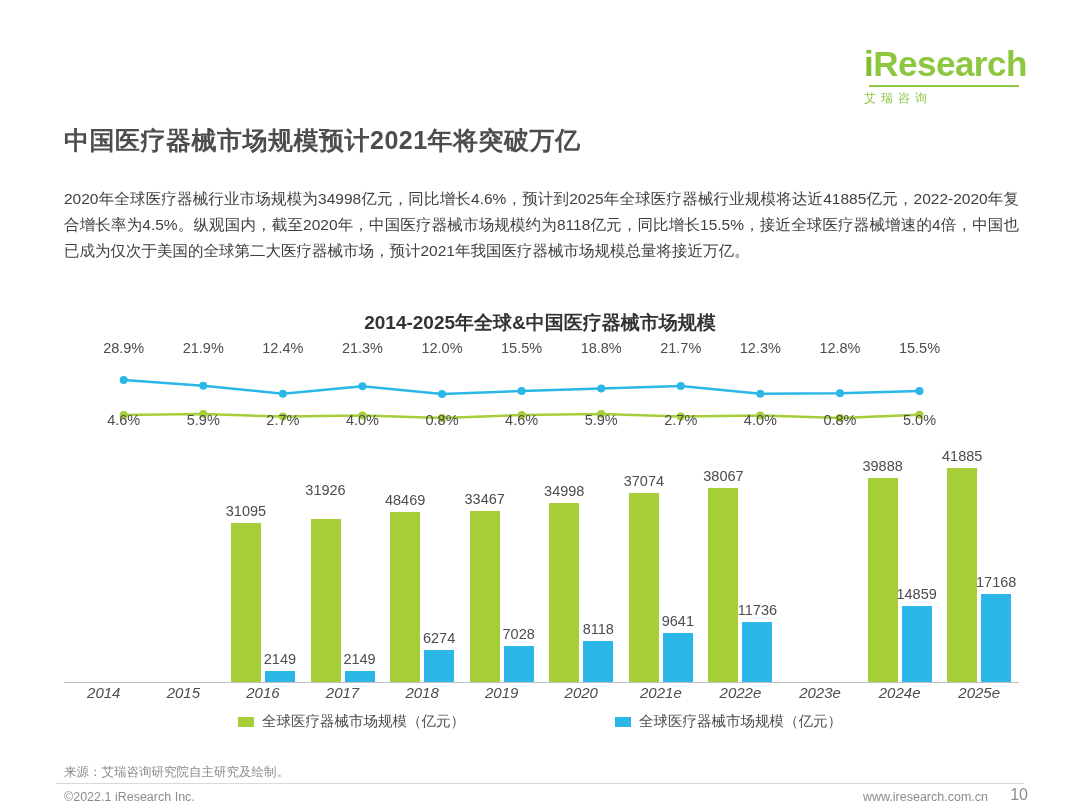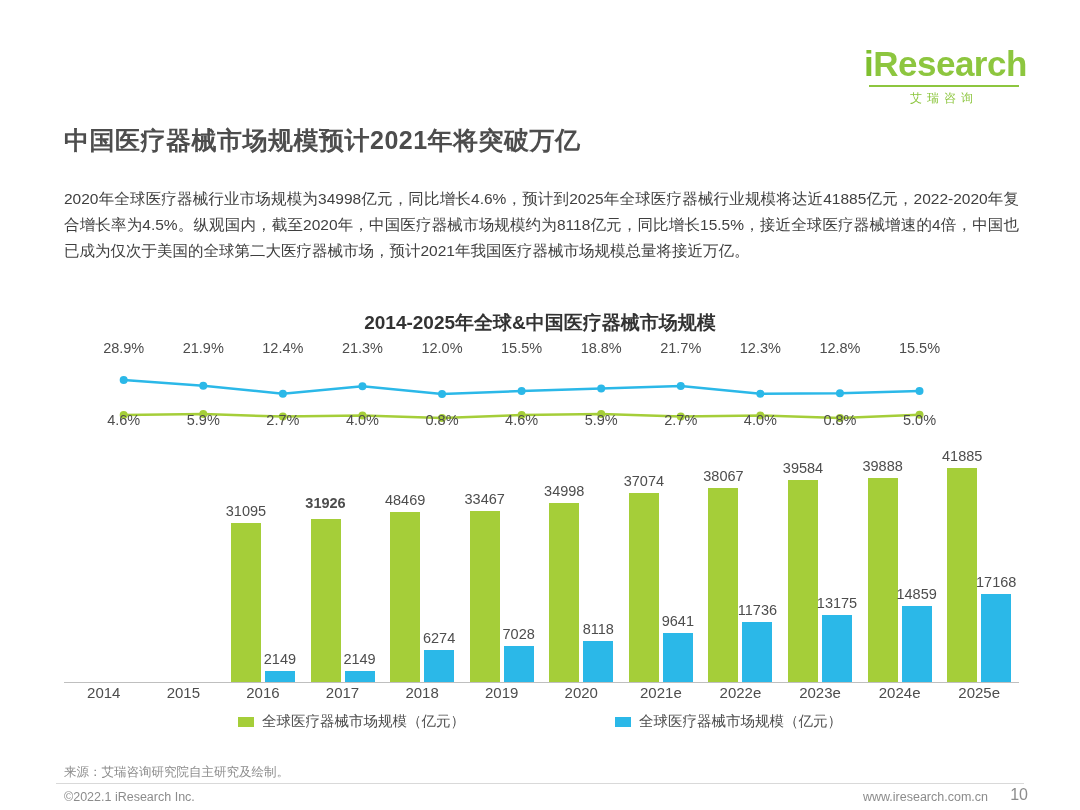--- a/index.html
+++ b/index.html
@@ -20,21 +20,21 @@
     height: 810px;
     box-sizing: border-box;
   }
 
   
   .logo {
     position: absolute;
     top: 46px;
     right: 56px;
     width: 160px;
-    text-align: center;
+    text-align: left;
   }
   .logo-main {
     font-size: 35px;
     font-weight: bold;
     color: #8dc63f;
     letter-spacing: -0.5px;
     line-height: 1;
   }
   .logo-main .i-letter {
     color: #7fbf2f;
@@ -171,20 +171,21 @@
     white-space: nowrap;
     transform: translateX(-50%);
   }
 
   .axis-labels {
     position: absolute;
     left: 0;
     top: 344px;
     width: 955px;
     height: 24px;
+    font-style: italic;
   }
   .axis-label {
     position: absolute;
     font-size: 15px;
     color: #4d4d4d;
     transform: translateX(-50%);
     white-space: nowrap;
   }
 
   
@@ -324,21 +325,21 @@
     <div class="plot" id="plot">
         <div class="group" style="left: 159.167px; width: 79.5833px;">
           <div class="bar global" style="width: 30px; height: 158.871px; left: 7.79167px;"></div>
           <div class="bar china" style="width: 30px; height: 10.9797px; left: 41.7917px;"></div>
           <div class="bar-label" style="left: 22.7917px; bottom: 162.871px;">31095</div>
           <div class="bar-label" style="left: 56.7917px; bottom: 14.9797px;">2149</div>
         </div>
         <div class="group" style="left: 238.75px; width: 79.5833px;">
           <div class="bar global" style="width: 30px; height: 163.117px; left: 7.79167px;"></div>
           <div class="bar china" style="width: 30px; height: 10.9797px; left: 41.7917px;"></div>
-          <div class="bar-label" style="left: 22.7917px; bottom: 171px; font-weight: bold;">31926</div>
+          <div class="bar-label" style="left: 22.7917px; bottom: 184px;">31926</div>
           <div class="bar-label" style="left: 56.7917px; bottom: 14.9797px;">2149</div>
         </div>
         <div class="group" style="left: 318.333px; width: 79.5833px;">
           <div class="bar global" style="width: 30px; height: 169.606px; left: 7.79167px;"></div>
           <div class="bar china" style="width: 30px; height: 32.0553px; left: 41.7917px;"></div>
           <div class="bar-label" style="left: 22.7917px; bottom: 173.606px;">48469</div>
           <div class="bar-label" style="left: 56.7917px; bottom: 36.0553px;">6274</div>
         </div>
         <div class="group" style="left: 397.917px; width: 79.5833px;">
           <div class="bar global" style="width: 30px; height: 170.991px; left: 7.79167px;"></div>
@@ -356,26 +357,20 @@
           <div class="bar global" style="width: 30px; height: 189.42px; left: 7.79167px;"></div>
           <div class="bar china" style="width: 30px; height: 49.2581px; left: 41.7917px;"></div>
           <div class="bar-label" style="left: 22.7917px; bottom: 193.42px;">37074</div>
           <div class="bar-label" style="left: 56.7917px; bottom: 53.2581px;">9641</div>
         </div>
         <div class="group" style="left: 636.667px; width: 79.5833px;">
           <div class="bar global" style="width: 30px; height: 194.493px; left: 7.79167px;"></div>
           <div class="bar china" style="width: 30px; height: 59.9619px; left: 41.7917px;"></div>
           <div class="bar-label" style="left: 22.7917px; bottom: 198.493px;">38067</div>
           <div class="bar-label" style="left: 56.7917px; bottom: 63.9619px;">11736</div>
-        </div>
-        <div class="group" style="left: 716.25px; width: 79.5833px;">
-          <div class="bar global" style="width: 30px; height: 202.244px; left: 7.79167px;"></div>
-          <div class="bar china" style="width: 30px; height: 67.3141px; left: 41.7917px;"></div>
-          <div class="bar-label" style="left: 22.7917px; bottom: 206.244px;">39584</div>
-          <div class="bar-label" style="left: 56.7917px; bottom: 71.3141px;">13175</div>
         </div>
         <div class="group" style="left: 795.833px; width: 79.5833px;">
           <div class="bar global" style="width: 30px; height: 203.797px; left: 7.79167px;"></div>
           <div class="bar china" style="width: 30px; height: 75.918px; left: 41.7917px;"></div>
           <div class="bar-label" style="left: 22.7917px; bottom: 207.797px;">39888</div>
           <div class="bar-label" style="left: 56.7917px; bottom: 79.918px;">14859</div>
         </div>
         <div class="group" style="left: 875.417px; width: 79.5833px;">
           <div class="bar global" style="width: 30px; height: 214px; left: 7.79167px;"></div>
           <div class="bar china" style="width: 30px; height: 87.7152px; left: 41.7917px;"></div>

